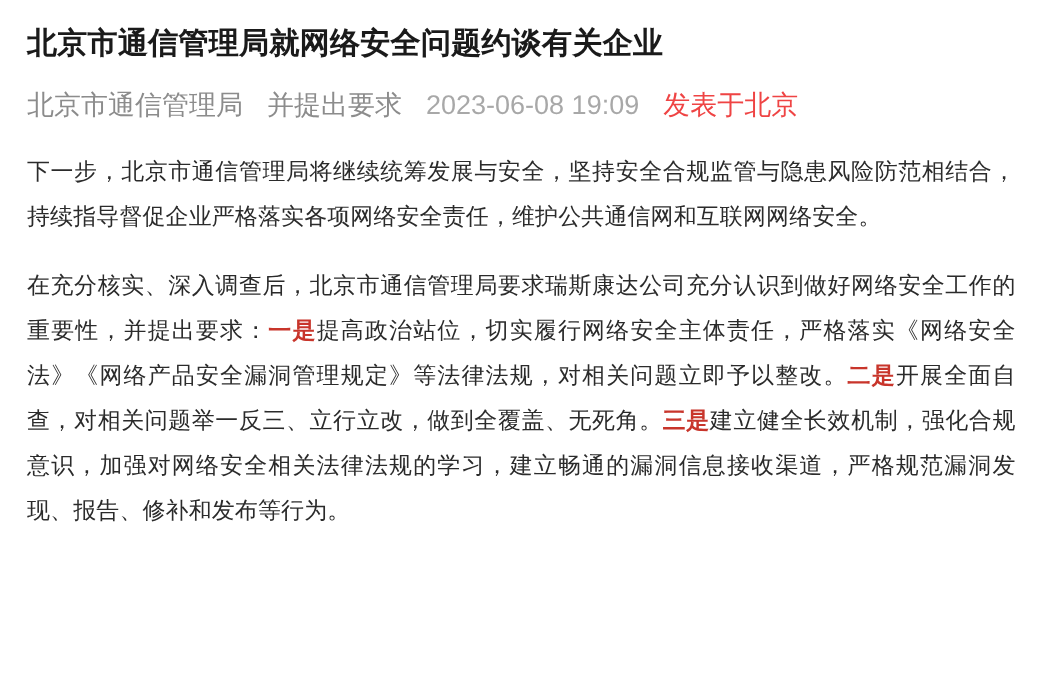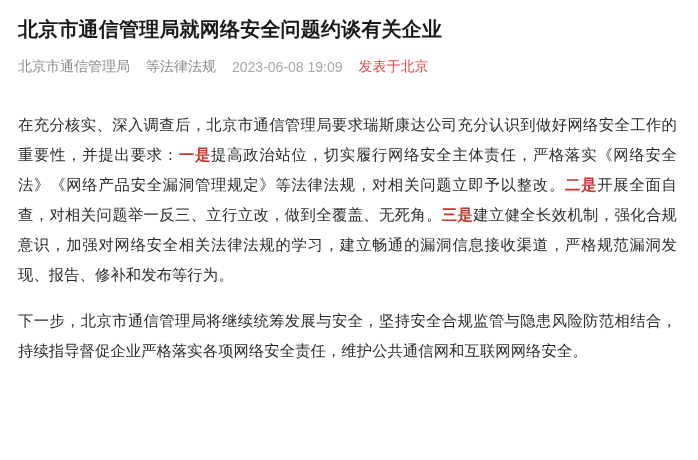--- a/index.html
+++ b/index.html
@@ -22,23 +22,23 @@
     font-size: 20px;
     line-height: 30px;
     font-weight: bold;
     color: #1a1a1a;
     letter-spacing: 0.2px;
     margin: 0 0 14px 0;
   }
   .meta-row {
     display: flex;
     align-items: center;
-    font-size: 14px;
+    font-size: 18px;
     color: #9a9a9a;
-    margin-bottom: 34px;
+    margin-bottom: 18px;
   }
   .meta-item {
     margin-right: 16px;
     white-space: nowrap;
   }
   .meta-item.source {
     color: #8c8c8c;
   }
   .meta-item.category {
     color: #8c8c8c;
@@ -82,25 +82,25 @@
 </head>
 <body>
 
 <div class="page-wrap">
   <div class="article">
 
     <h1 class="article-title">北京市通信管理局就网络安全问题约谈有关企业</h1>
 
     <div class="meta-row">
       <span class="meta-item source">北京市通信管理局</span>
-      <span class="meta-item category">等法律法规</span>
+      <span class="meta-item category">并提出要求</span>
       <span class="meta-item time">2023-06-08 19:09</span>
       <span class="meta-item location">发表于北京</span>
     </div>
 
     <div class="body-copy">
+        <p><span>下一步，北京市通信管理局将继续统筹发展与安全，坚持安全合规监管与隐患风险防范相结合，持续指导督促企业严格落实各项网络安全责任，维护公共通信网和互联网网络安全。</span></p>
         <p><span>在充分核实、深入调查后，北京市通信管理局要求瑞斯康达公司充分认识到做好网络安全工作的重要性，并提出要求：</span><span class="hl">一是</span><span>提高政治站位，切实履行网络安全主体责任，严格落实《网络安全法》《网络产品安全漏洞管理规定》等法律法规，对相关问题立即予以整改。</span><span class="hl">二是</span><span>开展全面自查，对相关问题举一反三、立行立改，做到全覆盖、无死角。</span><span class="hl">三是</span><span>建立健全长效机制，强化合规意识，加强对网络安全相关法律法规的学习，建立畅通的漏洞信息接收渠道，严格规范漏洞发现、报告、修补和发布等行为。</span></p>
-        <p><span>下一步，北京市通信管理局将继续统筹发展与安全，坚持安全合规监管与隐患风险防范相结合，持续指导督促企业严格落实各项网络安全责任，维护公共通信网和互联网网络安全。</span></p>
       </div>
 
   </div>
   <div class="divider-fade"></div>
 </div>
 
 </body></html>

